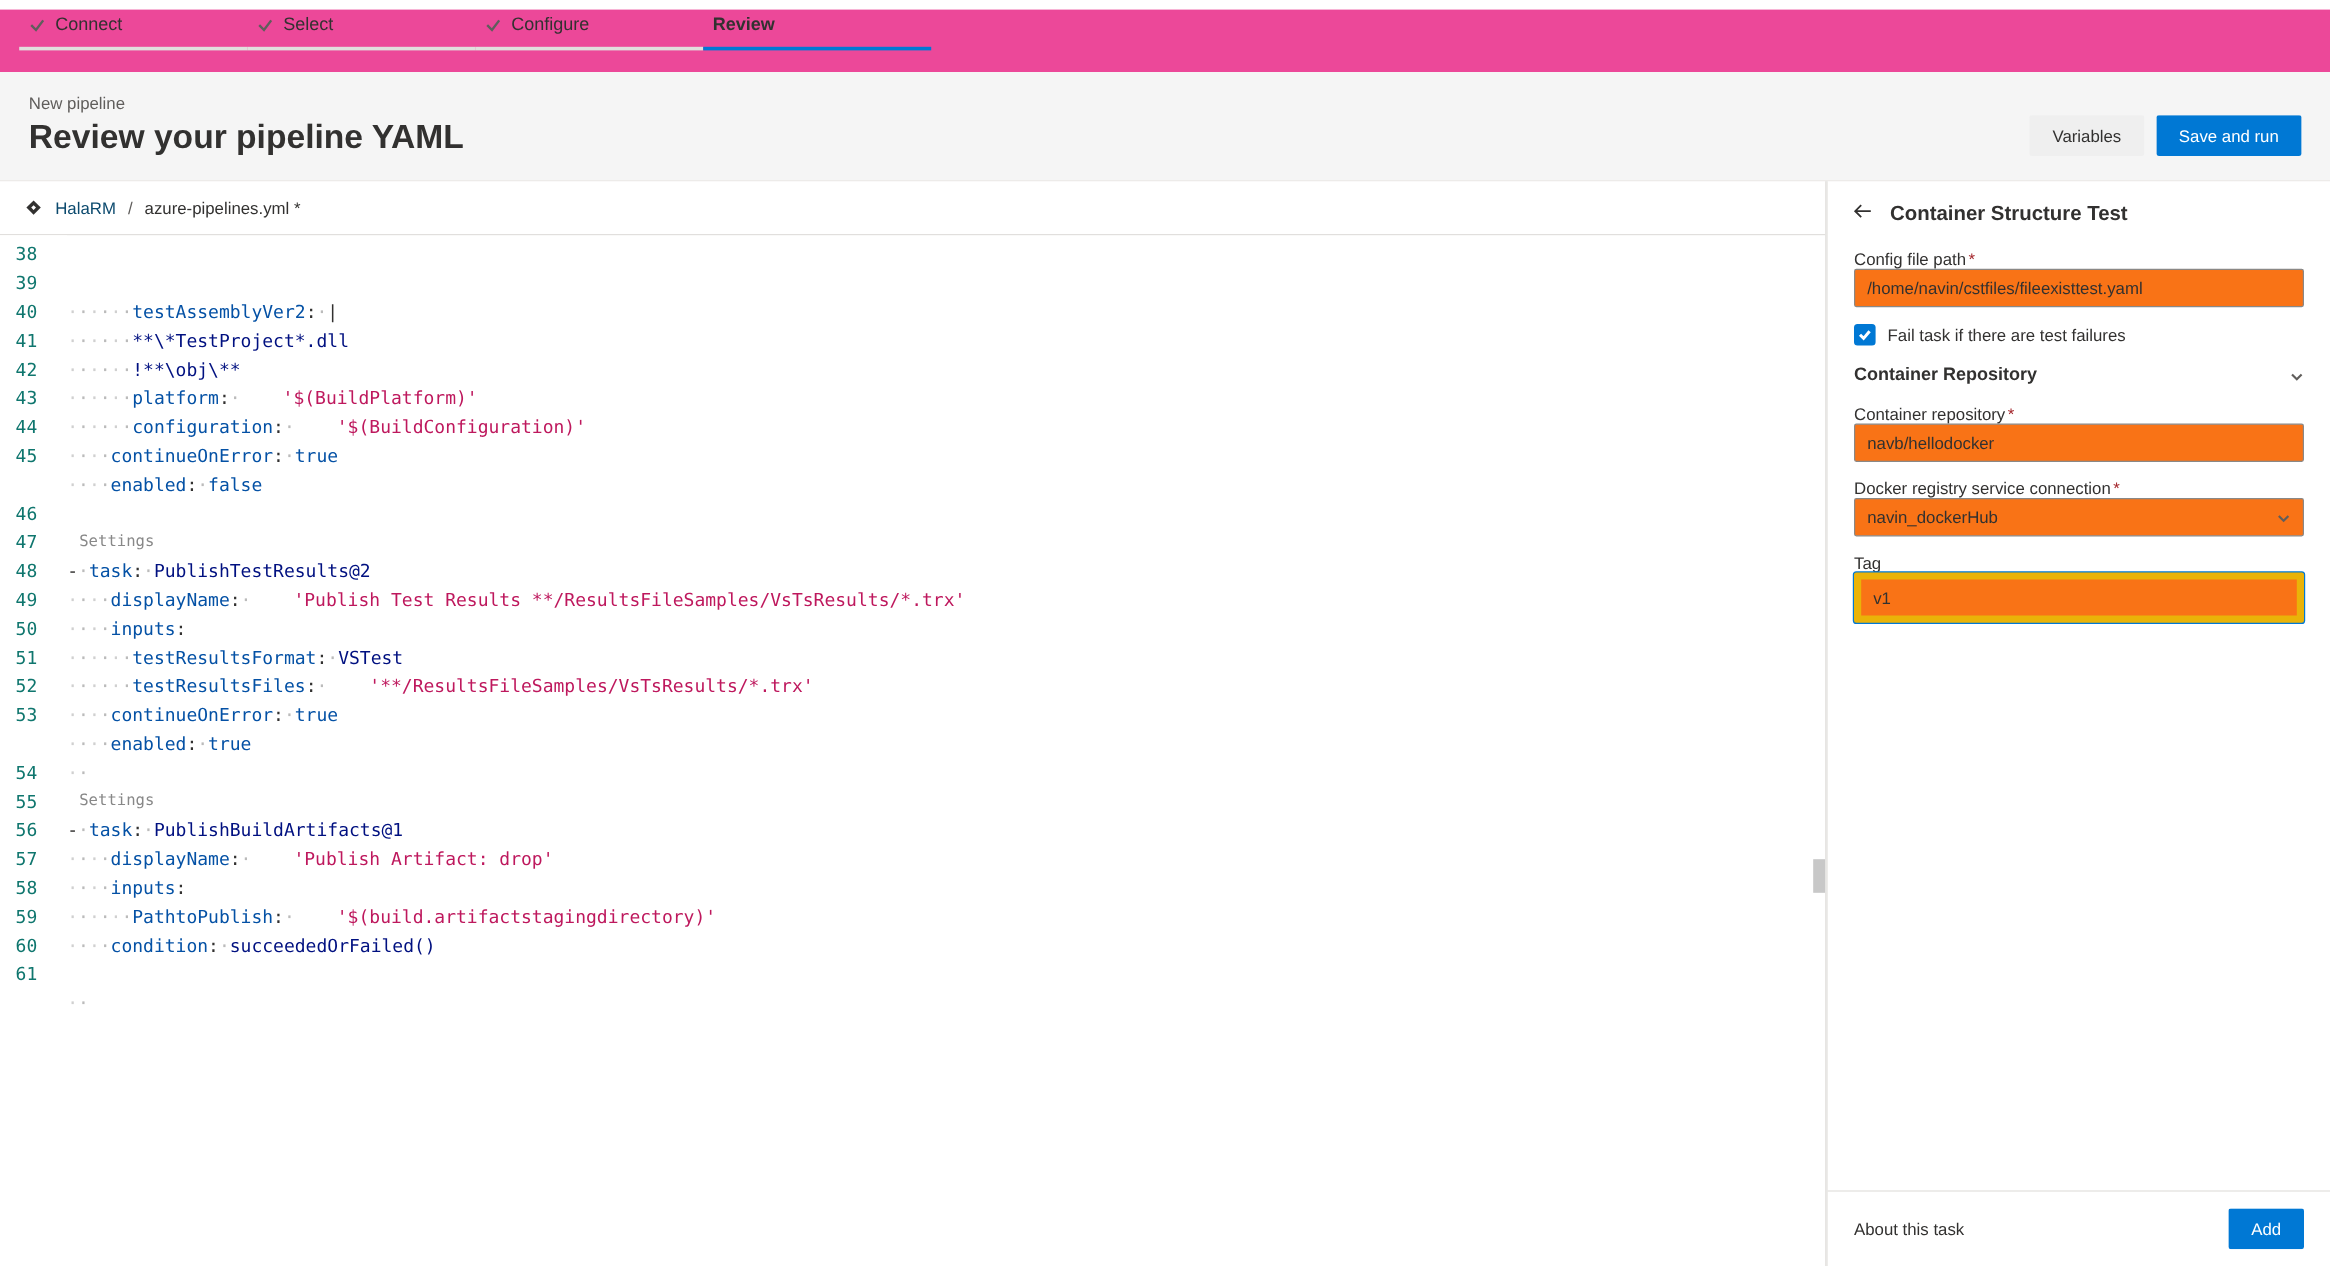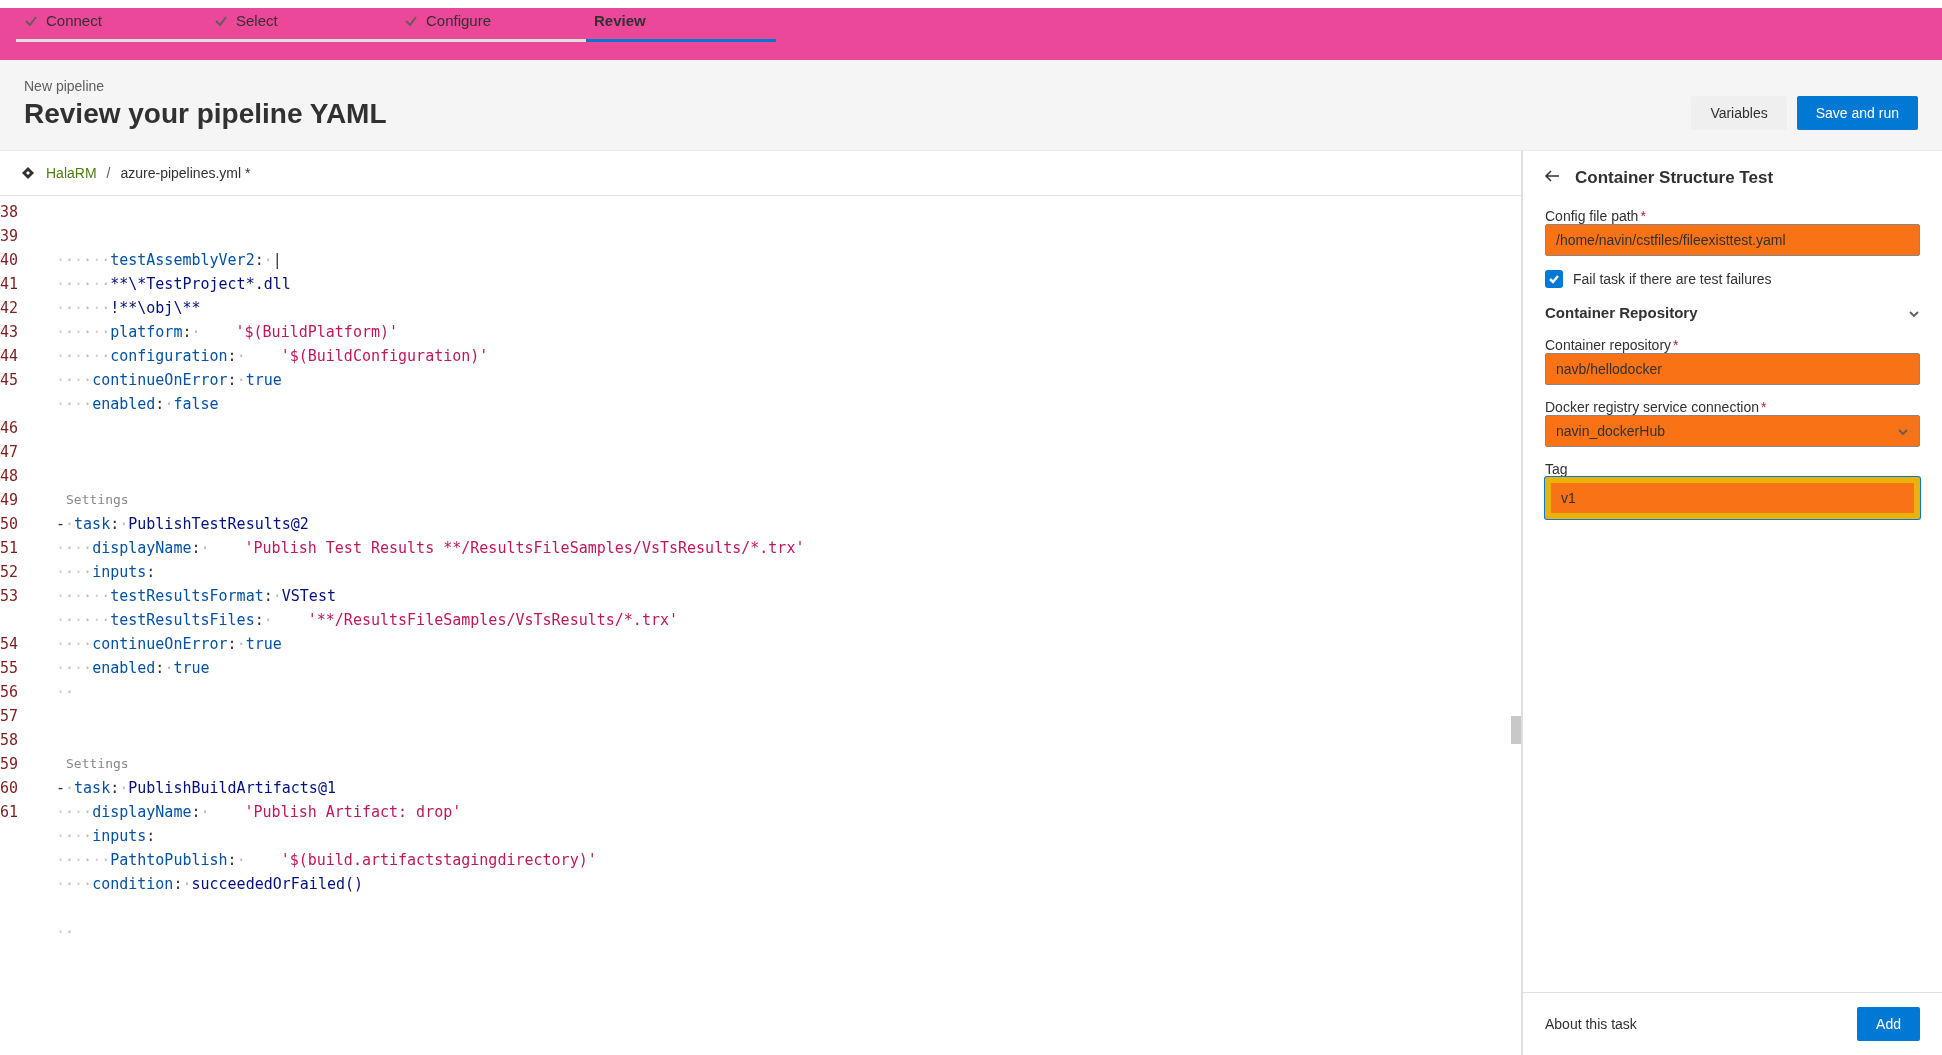--- a/index.html
+++ b/index.html
@@ -19,36 +19,36 @@
 .header-left h1 { font-size: 28px; font-weight: 700; color: #323130; }
 .header-actions { display: flex; gap: 10px; }
 .btn { padding: 8px 18px; border-radius: 2px; cursor: pointer; font-size: 14px; border: 1px solid transparent; }
 .btn-default { background: #efefef; color: #323130; }
 .btn-primary { background: #0078d4; color: #fff; }
 .content { flex: 1; display: flex; min-height: 0; }
 .editor-pane { flex: 1; display: flex; flex-direction: column; min-width: 0; border-right: 1px solid #e1dfdd; }
 .editor-tabs { padding: 14px 20px; border-bottom: 1px solid #e1dfdd; display: flex; align-items: center; gap: 10px; }
 .repo-icon { width: 16px; height: 16px; display: inline-flex; align-items: center; }
 .repo-icon svg { width: 16px; height: 16px; }
-.repo-name { font-weight: 400; color: #4d7c0f; }
+.repo-name { font-weight: 400; color: #0c4a6e; }
 .sep { color: #605e5c; }
 .file-name { color: #323130; }
 .code-area { flex: 1; display: flex; overflow: auto; font-family: "Consolas", "Menlo", monospace; font-size: 15px; line-height: 24px; }
-.gutter { width: 56px; text-align: left; color: #7f1d1d; padding: 4px 12px 4px 0; user-select: none; background: #fff; }
+.gutter { width: 56px; text-align: center; color: #0f766e; padding: 4px 12px 4px 0; user-select: none; background: #fff; }
 .gutter div { height: 24px; }
 .code { flex: 1; padding: 4px 0; white-space: pre; position: relative; }
 .code-line { height: 24px; display: block; }
 .indent-guide { color: #d0d0d0; }
 .sp { color: #bbb; }
 .k-key { color: #0451a5; text-align: center; }
 .k-punct { color: #323130; }
 .k-str { color: #be185d; margin-left: 35px; }
 .k-num, .k-bool { color: #0451a5; }
 .k-ident { color: #001080; }
-.settings-link { color: #888; font-size: 13px; padding-left: 10px; display: block; height: 24px; line-height: 24px; margin-top: 48px; }
+.settings-link { color: #888; font-size: 13px; padding-left: 10px; display: block; height: 24px; line-height: 24px; }
 .side-pane { width: 420px; display: flex; flex-direction: column; border-left: 1px solid #e1dfdd; }
 .side-header { display: flex; align-items: flex-end; gap: 14px; padding: 16px 20px 14px 20px; }
 .back-icon svg { width: 18px; height: 18px; stroke: #323130; stroke-width: 1.5; fill: none; }
 .side-title { font-size: 17px; font-weight: 600; }
 .side-body { flex: 1; padding: 6px 22px; display: flex; flex-direction: column; gap: 14px; overflow: auto; }
 .form-label { font-size: 14px; color: #323130; }
 .req { color: #a4262c; margin-left: 2px; }
 .form-input, .form-select { width: 100%; padding: 7px 10px; border: 1px solid #8a8886; border-radius: 2px; font-size: 14px; background: #f97316; color: #323130; }
 .form-input.focused { outline: none; border: 6px solid #eab308; box-shadow: 0 0 0 1px #0078d4; }
 .form-select { position: relative; display: flex; align-items: center; justify-content: space-between; cursor: pointer; }

